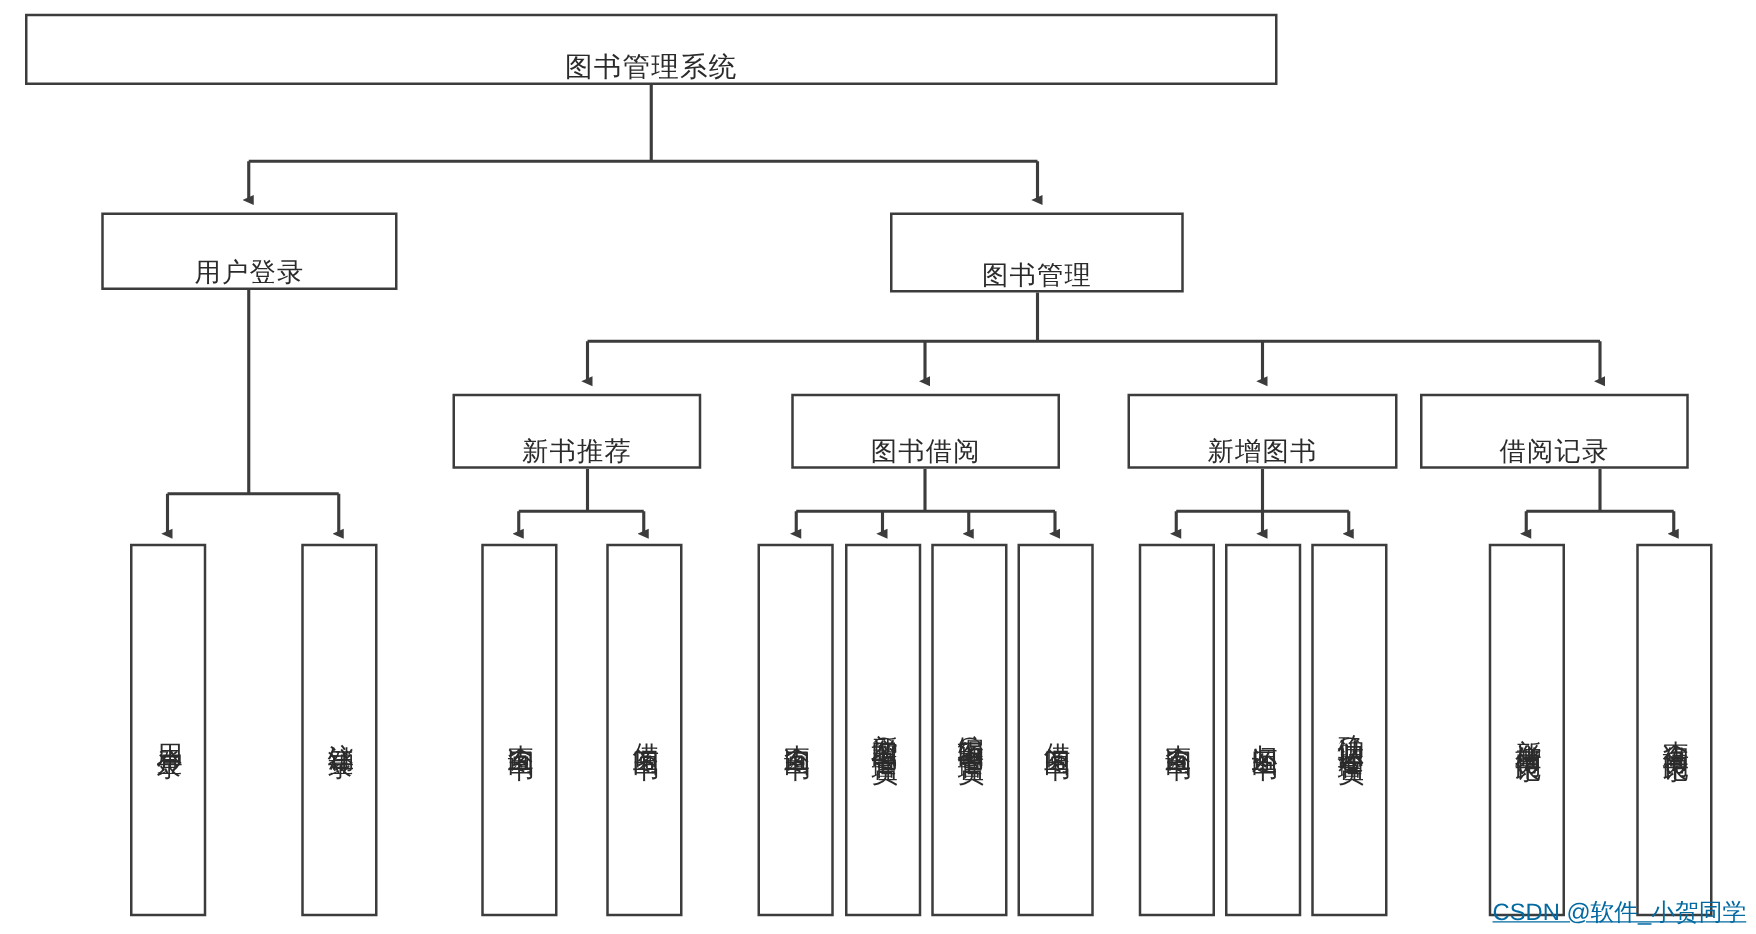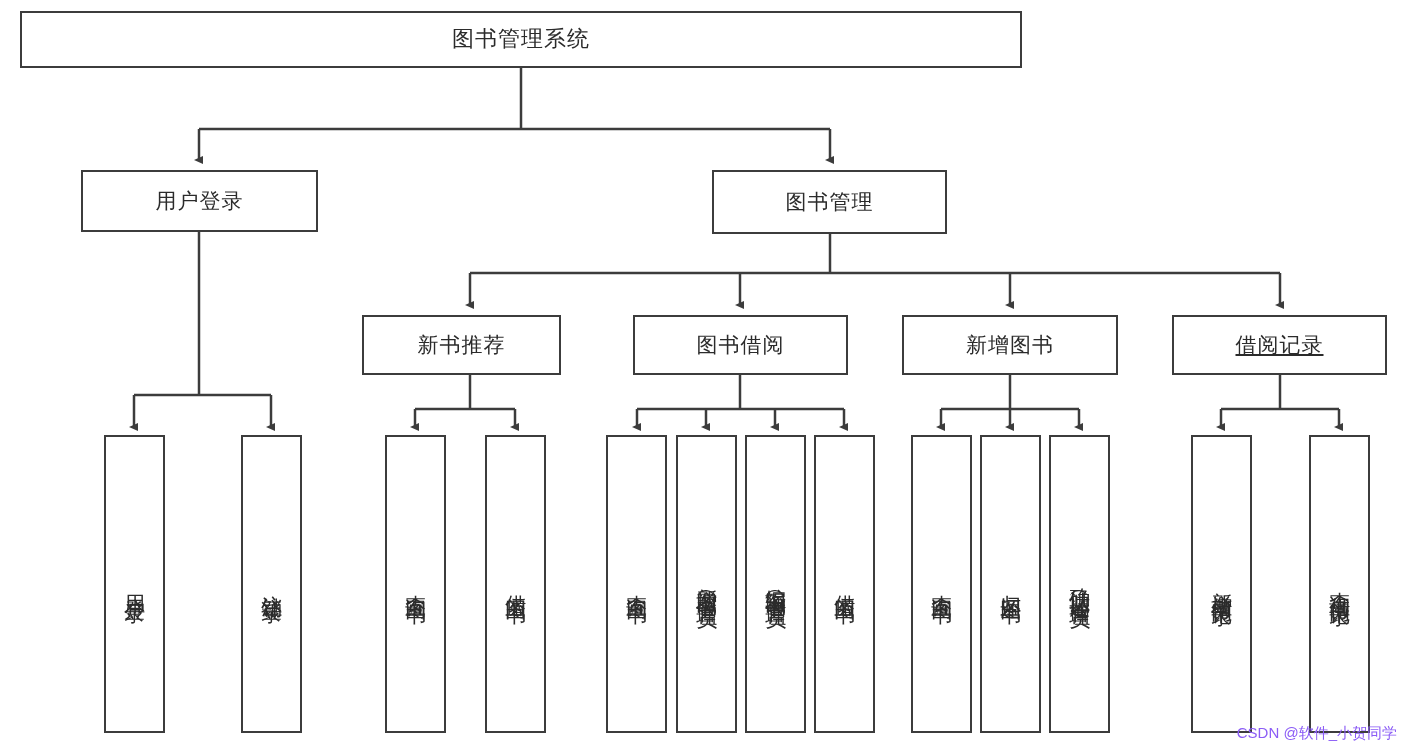--- a/index.html
+++ b/index.html
@@ -11,21 +11,21 @@
   }
   #diagram{position:relative;width:1405px;height:747px;}
   #edges{position:absolute;left:0;top:0;width:1405px;height:747px;}
 
   .node{
     position:absolute;
     box-sizing:border-box;
     background:#ffffff;
     border:2px solid #3c3c3c;
     display:flex;
-    align-items:center;
+    align-items:flex-end;
     justify-content:center;
     color:#2b2b2b;
     z-index:2;
   }
   .node .lbl{
     font-size:21px;
     letter-spacing:1px;
     line-height:1.1;
     white-space:nowrap;
   }
@@ -48,25 +48,26 @@
     line-height:1.25;
     letter-spacing:3px;
     color:#2b2b2b;
     white-space:nowrap;
   }
 
   #watermark{
     position:absolute;
     right:8px;
     bottom:4px;
-    font-size:15px;
-    color:#8b5cf6;
+    font-size:19px;
+    color:#0369a1;
     z-index:3;
     white-space:nowrap;
     pointer-events:none;
+    text-decoration:underline;
   }
 </style>
 </head>
 <body>
 
 <div id="diagram">
 
   <svg id="edges" viewBox="0 0 1405 747">
     <defs>
       <marker id="arrow" markerWidth="10" markerHeight="10" refX="5" refY="5" orient="auto" markerUnits="userSpaceOnUse">
@@ -131,21 +132,21 @@
 
   <div class="node" style="left:362px;top:315px;width:199px;height:60px;">
     <span class="lbl">新书推荐</span>
   </div>
   <div class="node" style="left:633px;top:315px;width:215px;height:60px;">
     <span class="lbl">图书借阅</span>
   </div>
   <div class="node" style="left:902px;top:315px;width:216px;height:60px;">
     <span class="lbl">新增图书</span>
   </div>
-  <div class="node" style="left:1172px;top:315px;width:215px;height:60px;text-decoration:underline;">
+  <div class="node" style="left:1136px;top:315px;width:215px;height:60px;">
     <span class="lbl">借阅记录</span>
   </div>
 
   <div class="leaf" style="left:104px;top:435px;width:61px;height:298px;">
     <span class="vlbl">用户登录</span>
   </div>
   <div class="leaf" style="left:241px;top:435px;width:61px;height:298px;">
     <span class="vlbl">注销登录</span>
   </div>
 

